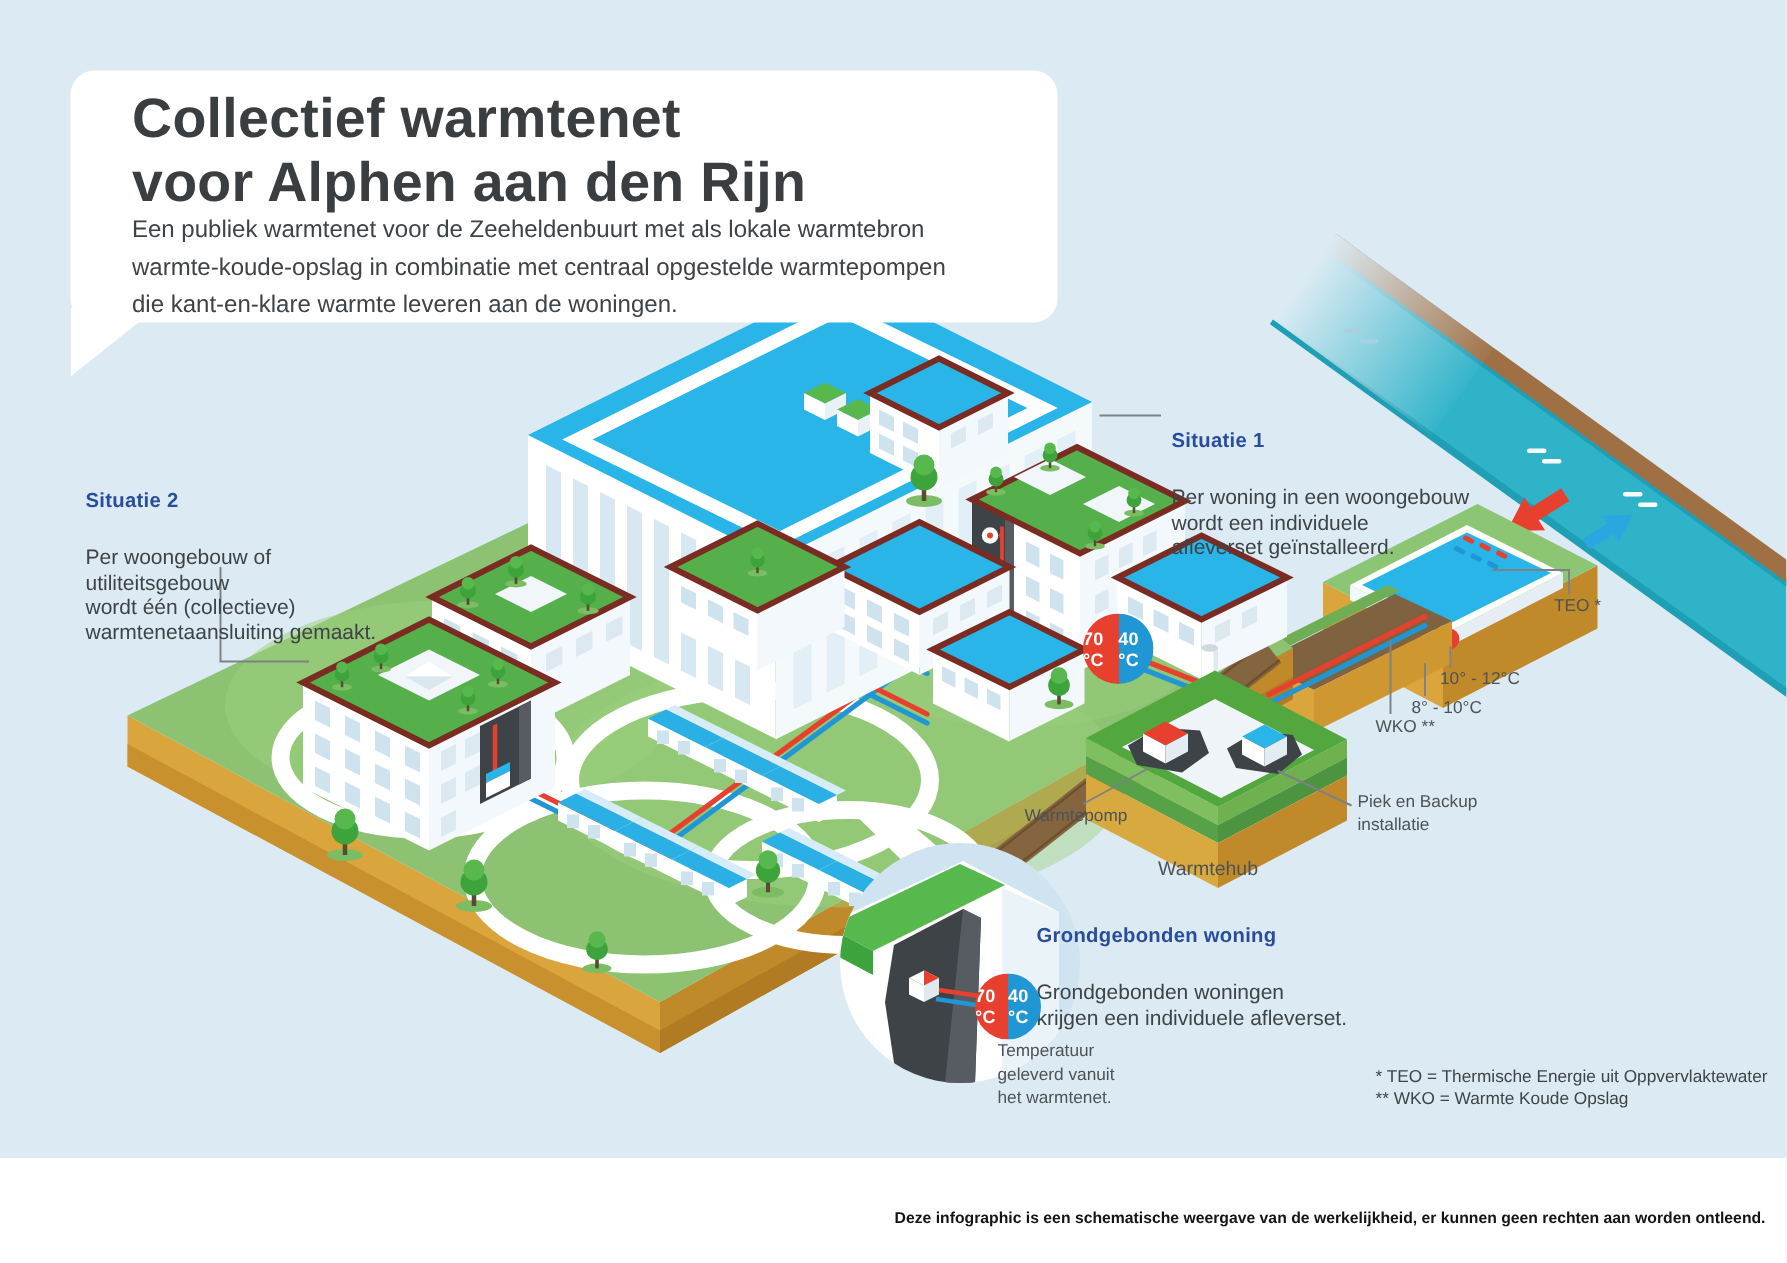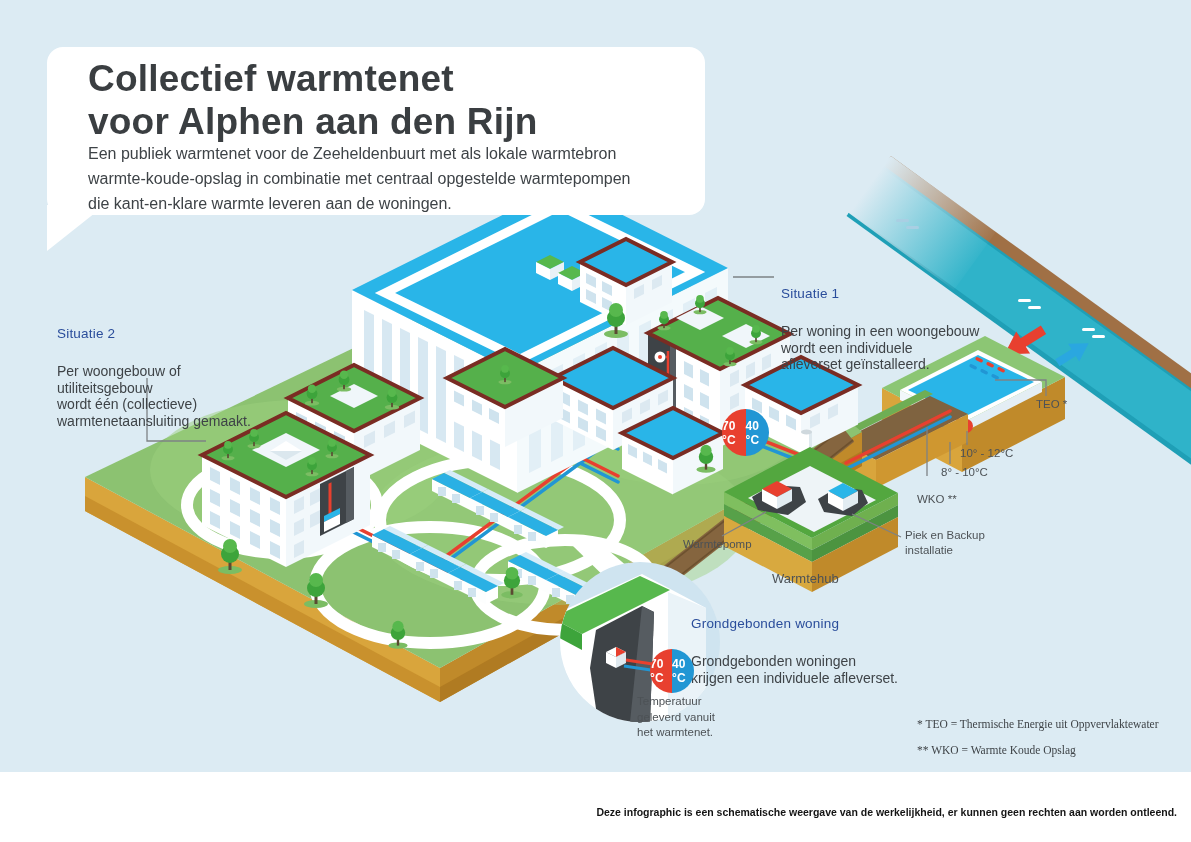--- a/index.html
+++ b/index.html
@@ -6,31 +6,31 @@
   .stage{position:relative;width:1191px;height:842px;overflow:hidden;
          font-family:"Liberation Sans",sans-serif;background:#dcebf3;}
   .scene{position:absolute;left:0;top:0;}
   .txt{position:absolute;white-space:pre-line;}
   .card{position:absolute;left:47px;top:47px;width:658px;height:168px;
         background:#ffffff;border-radius:16px;}
   .card-tail{position:absolute;left:47px;top:205px;width:58px;height:46px;background:#ffffff;
         clip-path:polygon(0 0,100% 0,0 100%);}
   .title{left:88px;top:58px;font-size:37px;line-height:1.16;font-weight:bold;color:#3a3e41;letter-spacing:.2px;}
   .subtitle{left:88px;top:142px;font-size:16px;line-height:1.55;color:#3e4347;}
-  .co-title{font-size:13.5px;font-weight:normal;color:#2a4d9b;letter-spacing:.2px;}
+  .co-title{font-size:13.5px;font-weight:bold;color:#2a4d9b;letter-spacing:.2px;}
   .co-body{font-size:14px;line-height:16.5px;color:#3e4347;margin-top:4px;}
   .label{position:absolute;font-size:11.5px;color:#4d5256;white-space:pre-line;}
   .lbl-hub{font-size:13px;}
   .badge{position:absolute;border-radius:50%;overflow:hidden;display:flex;flex-direction:row;
          box-shadow:0 0 0 0 transparent;}
   .badge span{flex:1;display:flex;align-items:center;justify-content:center;
          color:#fff;font-weight:bold;font-size:12px;letter-spacing:.2px;}
   .badge .hot{background:#e8402f;}
   .badge .cold{background:#2196d4;}
-  .foot{position:absolute;left:917px;top:711px;font-size:11.5px;line-height:26px;color:#3e4347;white-space:pre-line;font-family:Liberation Serif, serif;}
+  .foot{position:absolute;left:917px;top:711px;font-size:11.5px;line-height:15px;color:#3e4347;white-space:pre-line;}
   .disclaimer{position:absolute;right:14px;top:806px;font-size:10.5px;font-weight:bold;color:#141414;}
 </style>
 </head>
 <body>
 
 <div class="stage">
 
 <svg class="scene" width="1191" height="842" viewBox="0 0 1191 842">
   <defs>
     <linearGradient id="riverFade" gradientUnits="userSpaceOnUse" x1="975" y1="269" x2="866" y2="190">
@@ -505,28 +505,28 @@
   <div class="co-title">Situatie 1</div>
   <div class="co-body">Per woning in een woongebouw
 wordt een individuele
 afleverset geïnstalleerd.</div>
 </div>
 <div class="txt" style="left:691px;top:598px;width:240px;">
   <div class="co-title">Grondgebonden woning</div>
   <div class="co-body">Grondgebonden woningen
 krijgen een individuele afleverset.</div>
 </div>
-<div class="label" style="left:637px;top:694px;line-height:15.5px;">Temperatuur
+<div class="label" style="left:665px;top:694px;line-height:15.5px;">Temperatuur
 geleverd vanuit
 het warmtenet.</div>
 
 <div class="label" style="left:1036px;top:398px;text-align:center;">TEO *</div>
 <div class="label" style="left:960px;top:447px;">10° - 12°C</div>
 <div class="label" style="left:941px;top:466px;">8° - 10°C</div>
-<div class="label" style="left:917px;top:493px;">WKO **</div>
+<div class="label" style="left:917px;top:479px;">WKO **</div>
 <div class="label" style="left:683px;top:538px;">Warmtepomp</div>
 <div class="label" style="left:905px;top:528px;line-height:15px;">Piek en Backup
 installatie</div>
 <div class="label lbl-hub" style="left:772px;top:571px;">Warmtehub</div>
 
 <div class="badge" style="left:722px;top:409px;width:47px;height:47px;">
   <span class="hot">70 °C</span>
   <span class="cold">40 °C</span>
 </div>
 <div class="badge" style="left:650px;top:649px;width:44px;height:44px;">

